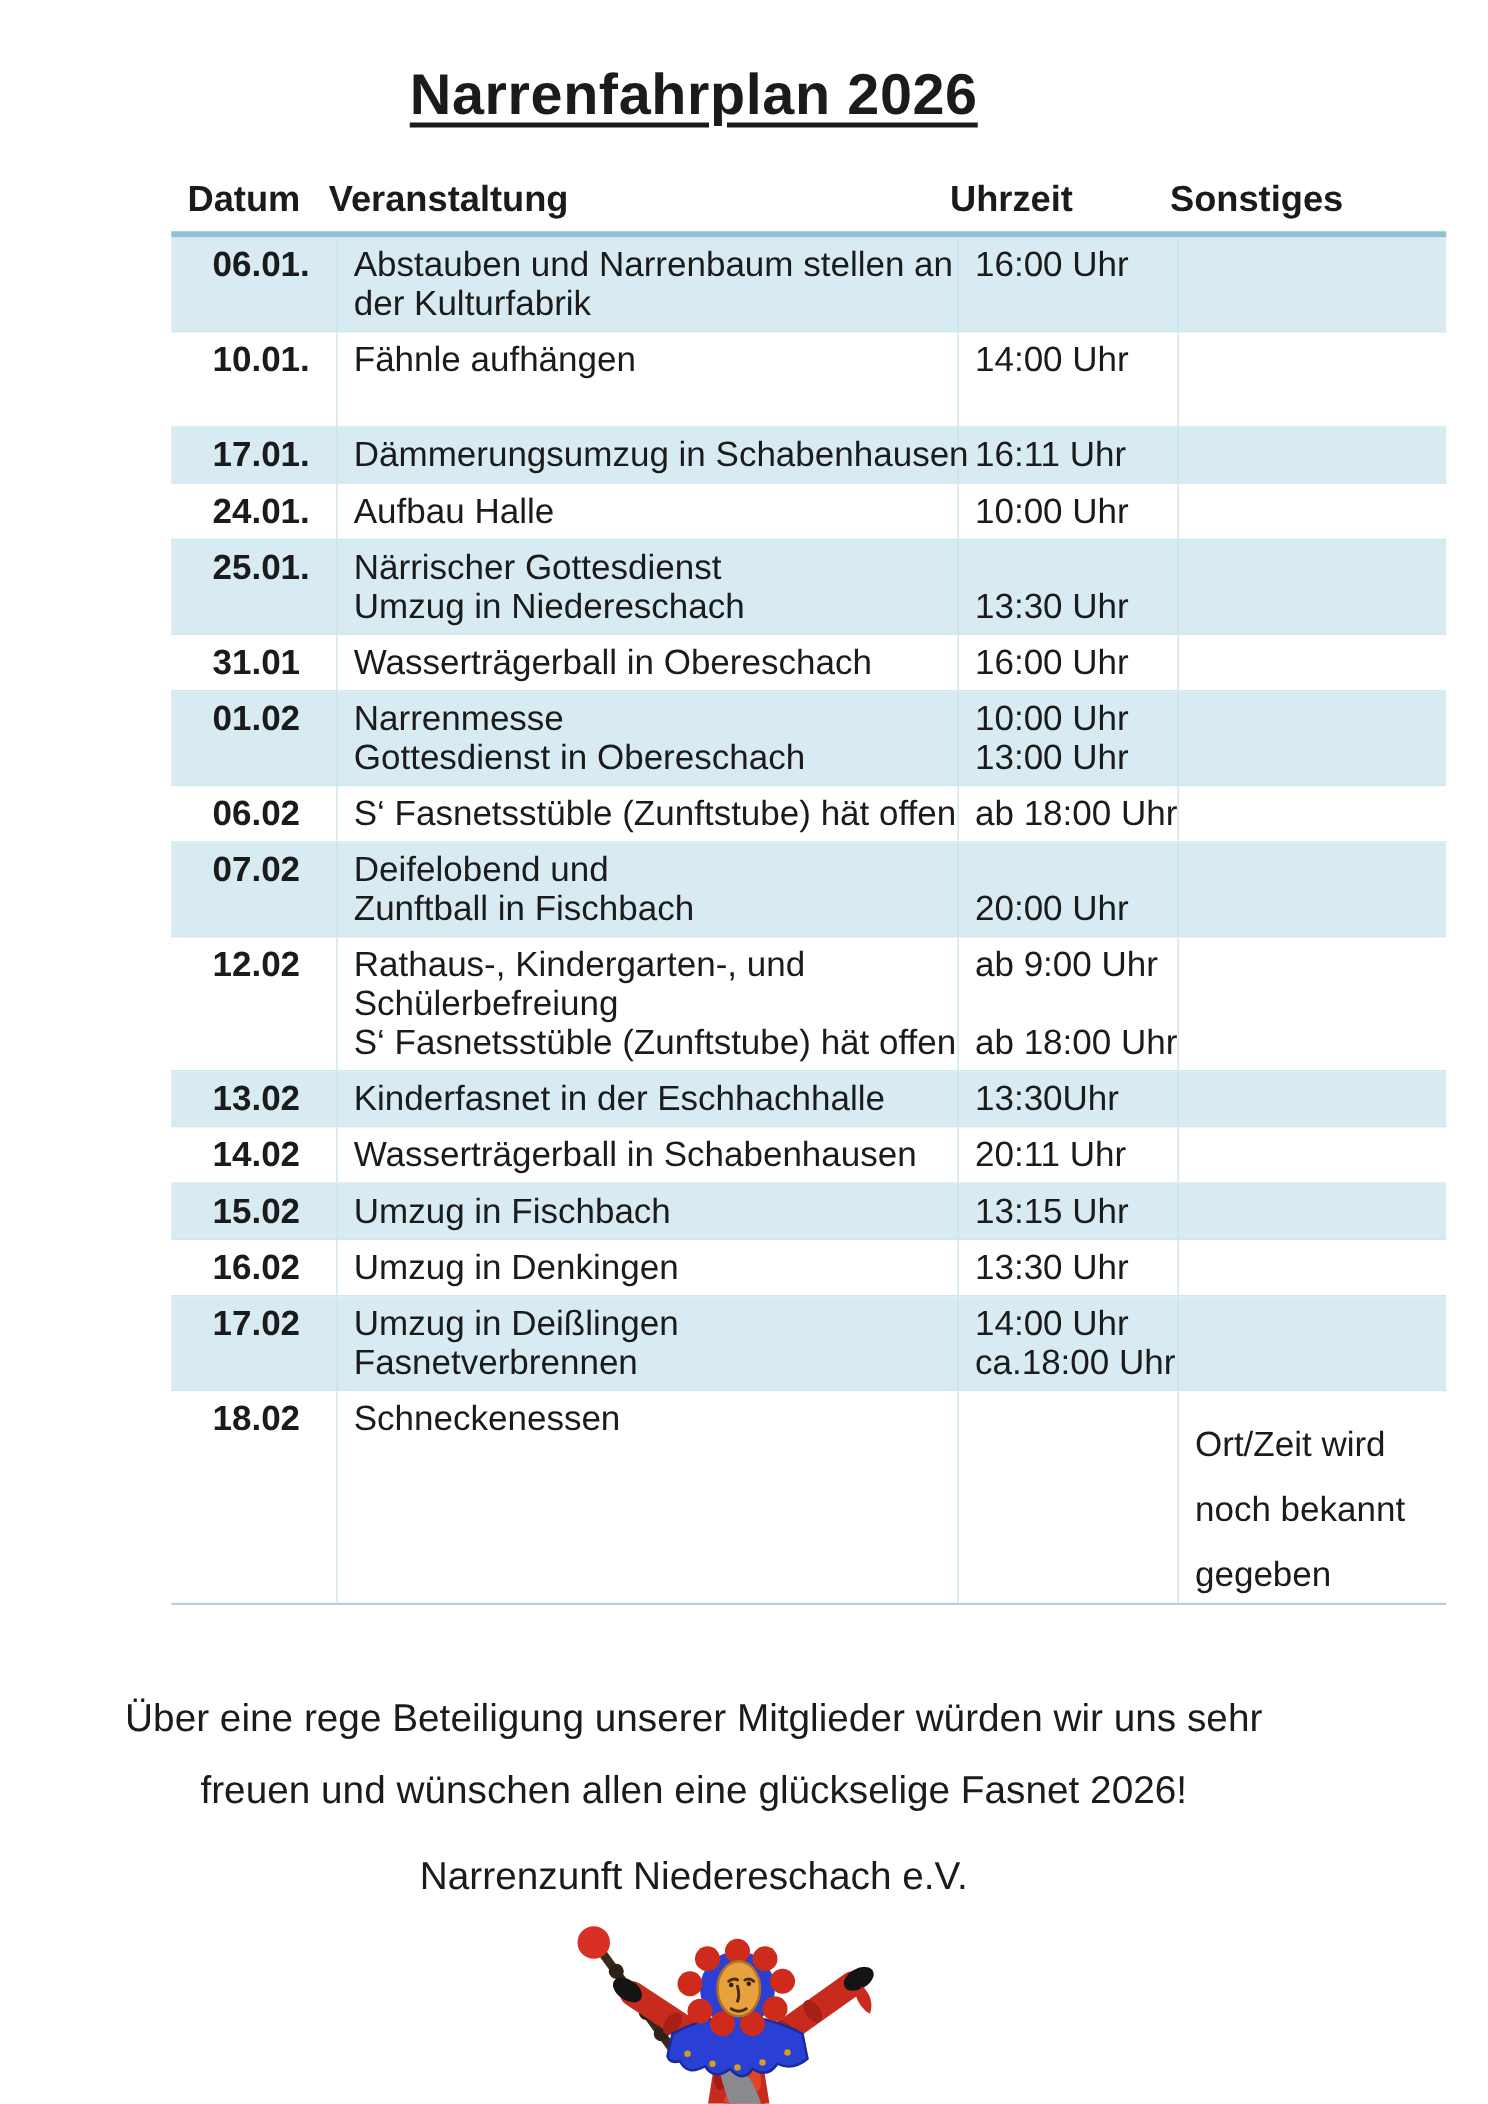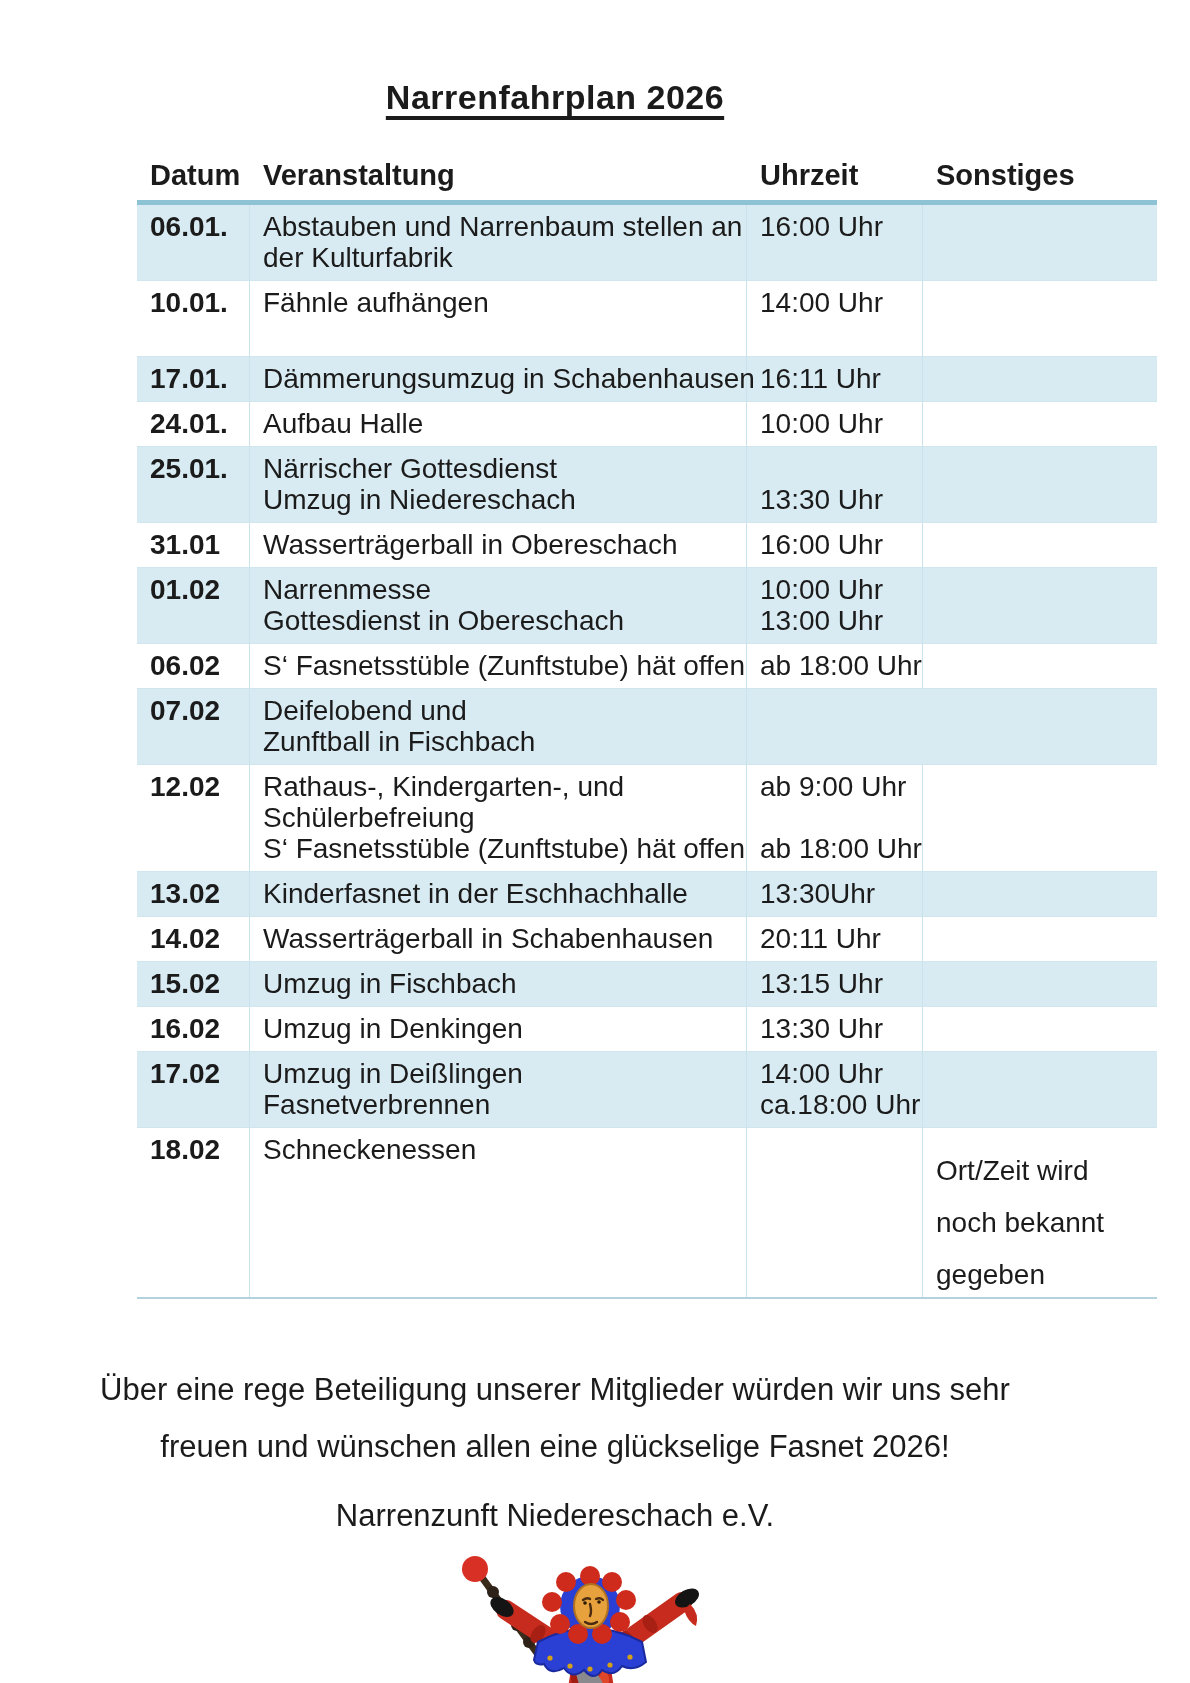--- a/index.html
+++ b/index.html
@@ -15,22 +15,22 @@
     height: 1683px;
     background: #ffffff;
     overflow: hidden;
   }
   .center-col {
     width: 1110px;
     text-align: center;
   }
   
   .title {
-    padding-top: 78px;
-    font-size: 34px;
+    padding-top: 48px;
+    font-size: 46px;
     font-weight: 700;
     letter-spacing: 0.5px;
   }
   .title span {
     text-decoration: underline;
     text-decoration-thickness: 4px;
     text-underline-offset: 7px;
   }
   
   .table {
@@ -51,20 +51,21 @@
   }
   .tbody {
     border-top: 5px solid #8ec3d6;
     border-bottom: 2px solid #b3d2de;
   }
   .trow {
     display: grid;
     grid-template-columns: 113px 497px 176px 234px;
     border-bottom: 1px solid #cfe6ef;
     background: #ffffff;
+    padding-left: 20px;
   }
   .trow:last-child { border-bottom: none; }
   .trow.shaded { background: #d9ebf2; }
   .cell {
     padding: 6px 10px 7px 13px;
   }
   .cell:not(:last-child) { border-right: 1px solid #c9e2ec; }
   .line {
     line-height: 31px;
     min-height: 31px;
@@ -208,20 +209,24 @@
           </div>
           <div class="cell c-other"></div>
         </div>
         <div class="trow shaded">
           <div class="cell c-date">
             <div class="line">07.02</div>
           </div>
           <div class="cell c-event">
             <div class="line">Deifelobend und</div>
             <div class="line">Zunftball in Fischbach</div>
+          </div>
+          <div class="cell c-time">
+            <div class="line"></div>
+            <div class="line">20:00 Uhr</div>
           </div>
           <div class="cell c-other"></div>
         </div>
         <div class="trow">
           <div class="cell c-date">
             <div class="line">12.02</div>
           </div>
           <div class="cell c-event">
             <div class="line">Rathaus-, Kindergarten-, und</div>
             <div class="line">Schülerbefreiung</div>

